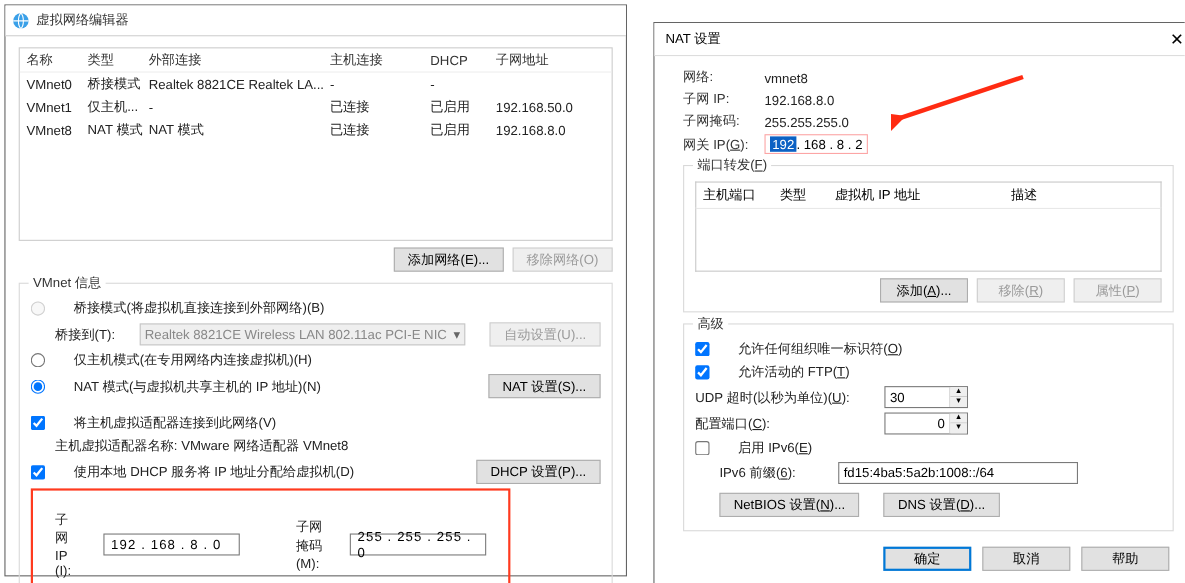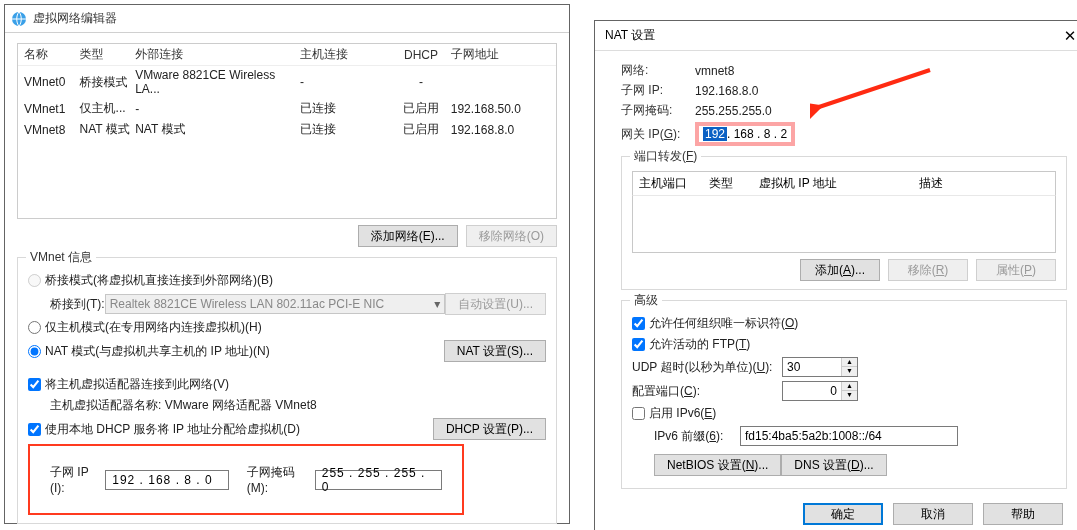--- a/index.html
+++ b/index.html
@@ -14,52 +14,52 @@
 .main-body { padding: 10px 12px 8px 12px; }
 
 .tbl { border: 1px solid #ccc; height: 176px; width: 540px; margin: 0 0 6px 0; }
 .tbl-head, .tbl-row { display: flex; align-items: center; padding: 2px 6px; }
 .tbl-head { border-bottom: 1px solid #eee; font-weight: 400; color: #333; }
 .tbl-row { color: #222; }
 .c-name { width: 56px; }
 .c-type { width: 56px; }
 .c-ext  { width: 166px; }
 .c-host { width: 92px; }
-.c-dhcp { width: 60px; text-align: center; }
+.c-dhcp { width: 60px; }
 .c-sub  { width: 100px; }
 
 .btnrow { display: flex; justify-content: flex-end; gap: 8px; margin: 4px 0 10px 0; }
 .btn { border: 1px solid #adadad; background: #e1e1e1; padding: 2px 12px; height: 22px; line-height: 16px; min-width: 80px; text-align: center; cursor: pointer; }
 .btn.wide { min-width: 88px; }
 .btn.primary { border: 2px solid #0078d7; padding: 1px 11px; }
 .btn.disabled { color: #9a9a9a; background: #efefef; border-color: #cfcfcf; }
 
 .grp { border: 1px solid #d9d9d9; margin: 6px 0 10px 0; padding: 10px 10px 8px 10px; position: relative; }
 .grp > .legend { position: absolute; top: -9px; left: 8px; background: #fff; padding: 0 4px; color: #333; }
-.row { display: flex; align-items: center; gap: 0; margin: 4px 0; }
+.row { display: flex; align-items: center; gap: 22px; margin: 4px 0; }
 .indent { margin-left: 22px; }
 .radio, .check { margin-right: 4px; }
 label.txt { color: #222; }
 .select { border: 1px solid #c6c6c6; background: #efefef; color: #888; height: 20px; padding: 1px 4px; flex: 1; display: flex; align-items: center; justify-content: space-between; }
 .select .arrow { color: #666; }
 .ipbox { border: 1px solid #7a7a7a; height: 20px; padding: 0 6px; display: inline-flex; align-items: center; letter-spacing: 1px; min-width: 124px; }
 .hl { border: 2.5px solid #ff3a1f; padding: 6px 8px; margin-top: 2px; width: 436px; }
 .footer { display: flex; align-items: center; gap: 8px; margin-top: 12px; }
 .footer .spacer { flex: 1; }
 
 
 .nat-win { left: 594px; top: 4px; width: 500px; height: 520px; margin-top: 16px; }
 .nat-titlebar { background: #fff; display: flex; align-items: center; height: 30px; border-bottom: 1px solid #ddd; padding-left: 10px; }
 .nat-titlebar .title { flex: 1; }
 .nat-titlebar .x { width: 46px; height: 30px; display: flex; align-items: center; justify-content: center; font-size: 15px; }
 .nat-body { padding: 8px 26px; }
 .kv { display: flex; align-items: center; margin: 3px 0; }
 .kv .k { width: 74px; color: #333; }
 .kv .v { color: #222; }
-.gatebox { border: 4px solid #fca5a5; padding: 1px 4px; display: inline-flex; align-items: flex-end; }
+.gatebox { border: 1px solid #fca5a5; padding: 1px 4px; display: inline-flex; align-items: flex-end; }
 .gatebox .sel { background: #0b61c4; color: #fff; padding: 0 2px; }
 
 .pf-head, .pf-body { border: 1px solid #c8c8c8; }
 .pf { margin: 4px 0 6px 0; }
 .pf-head { display: flex; padding: 3px 6px; border-bottom: none; }
 .pf-body { height: 58px; border-top: 1px solid #e8e8e8; }
 .pc-a { width: 70px; } .pc-b { width: 50px; } .pc-c { width: 160px; } .pc-d { width: 80px; }
 
 .spin { display: inline-flex; align-items: center; border: 1px solid #7a7a7a; height: 20px; }
 .spin .val { width: 58px; padding: 0 4px; }
@@ -92,21 +92,21 @@
         <div class="c-name">名称</div>
         <div class="c-type">类型</div>
         <div class="c-ext">外部连接</div>
         <div class="c-host">主机连接</div>
         <div class="c-dhcp">DHCP</div>
         <div class="c-sub">子网地址</div>
       </div>
       <div class="tbl-row">
         <div class="c-name">VMnet0</div>
         <div class="c-type">桥接模式</div>
-        <div class="c-ext">VMware 8821CE Wireless LA...</div>
+        <div class="c-ext">Realtek 8821CE Realtek LA...</div>
         <div class="c-host">-</div>
         <div class="c-dhcp">-</div>
         <div class="c-sub"></div>
       </div>
       <div class="tbl-row">
         <div class="c-name">VMnet1</div>
         <div class="c-type">仅主机...</div>
         <div class="c-ext">-</div>
         <div class="c-host">已连接</div>
         <div class="c-dhcp">已启用</div>

